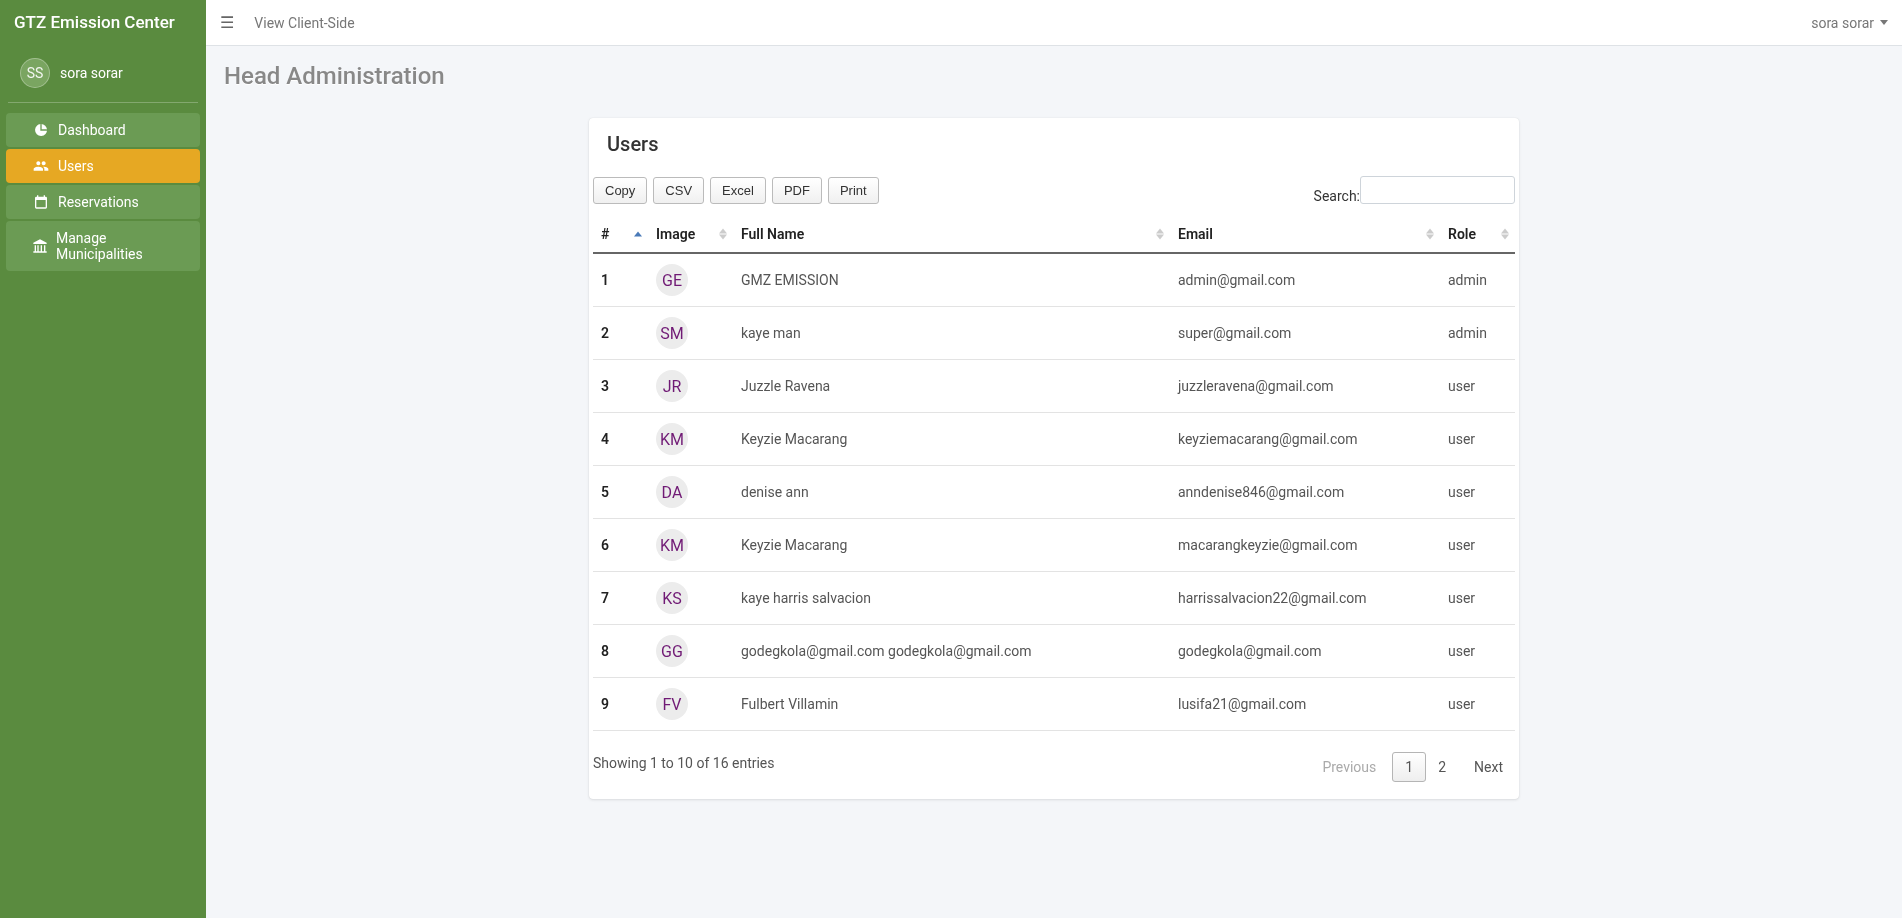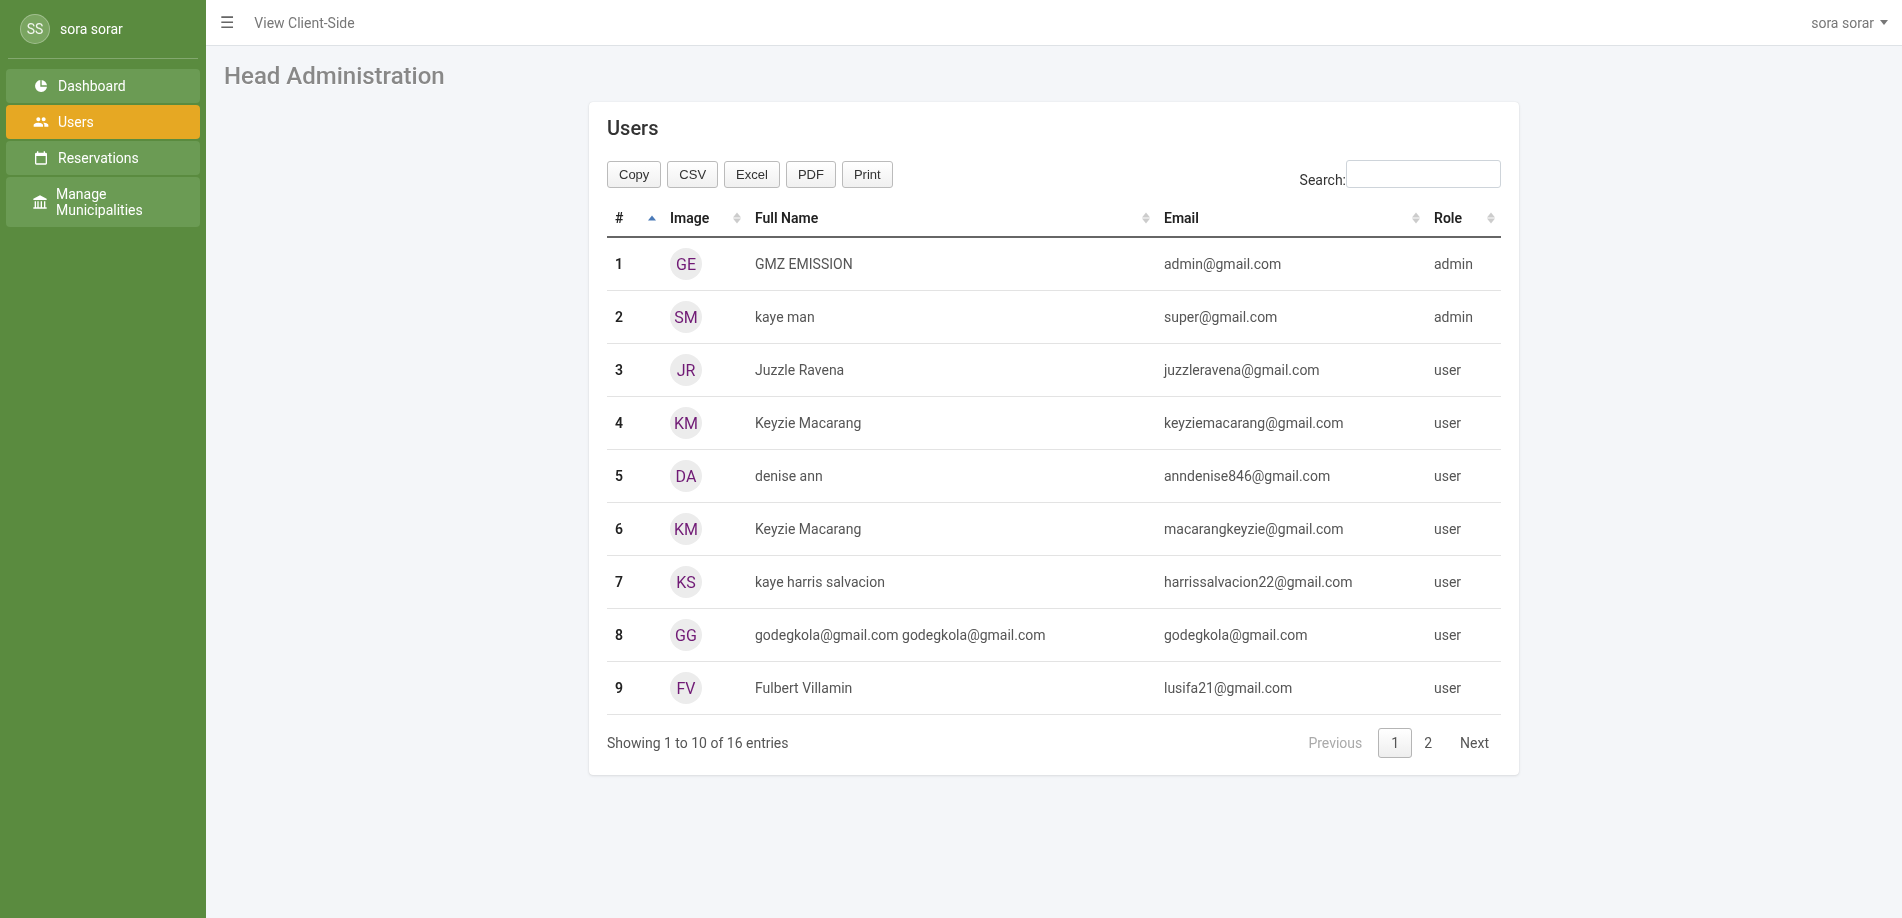--- a/index.html
+++ b/index.html
@@ -75,21 +75,21 @@
     padding: 0 14px;
     justify-content: space-between;
   }
   .topbar-left { display: flex; align-items: center; gap: 20px; }
   .hamburger { cursor: pointer; color: #666; font-size: 16px; }
   .top-link { color: #777; font-size: 14px; cursor: pointer; }
   .top-user { color: #777; font-size: 14px; display: flex; align-items: center; gap: 6px; cursor: pointer; }
   .caret-down { width:0;height:0;border-left:4px solid transparent;border-right:4px solid transparent;border-top:5px solid #777; }
 
   .content-header {
-    padding: 16px 18px 12px;
+    padding: 16px 18px 28px;
   }
   .content-header h1 {
     font-size: 24px;
     font-weight: 500;
     color: #888;
     text-shadow: 0 1px 0 #fff;
   }
 
   .content-wrapper {
     padding: 0 18px 20px;
@@ -101,21 +101,21 @@
     box-shadow: 0 0 1px rgba(0,0,0,.125), 0 1px 3px rgba(0,0,0,.1);
     max-width: 930px;
     margin: 0 auto;
   }
   .card-header {
     padding: 14px 18px 8px;
     font-size: 20px;
     font-weight: 500;
     color: #333;
   }
-  .card-body { padding: 12px 18px 18px; }
+  .card-body { padding: 12px 4px 18px; }
 
   .toolbar-row {
     display: flex;
     justify-content: space-between;
     align-items: center;
     margin-bottom: 12px;
   }
   .btn-group { display: flex; gap: 6px; }
   .btn {
     padding: 5px 11px;
@@ -182,37 +182,38 @@
   .role-user { color: #888; }
 
   .table-footer {
     display: flex;
     justify-content: space-between;
     align-items: center;
     padding-top: 14px;
     font-size: 14px;
     color: #555;
   }
-  .pagination { display:flex; align-items:center; gap: 4px; }
+  .pagination { display:flex; align-items:center; gap: 4px; margin-top: 8px; }
   .page-link {
     padding: 6px 12px;
     color: #555;
     cursor: pointer;
     border-radius: 3px;
   }
   .page-link.current {
     border: 1px solid #b5b5b5;
     background: linear-gradient(#fff,#eee);
   }
   .page-link.disabled { color: #aaa; cursor: default; }
 </style>
 </head>
 <body>
 
 <aside class="sidebar">
+  <div class="brand">GTZ Emission Center</div>
   <div class="user-panel">
     <div class="avatar-sm">SS</div>
     <div class="name">sora sorar</div>
   </div>
   <nav class="nav">
     <div class="nav-item">
       <span class="icon">
           <svg viewBox="0 0 24 24">
             <path d="M13 3a9 9 0 1 0 8 8h-8V3zM11 3.06A9 9 0 0 1 20.94 13H11V3.06z"></path>
           </svg>

